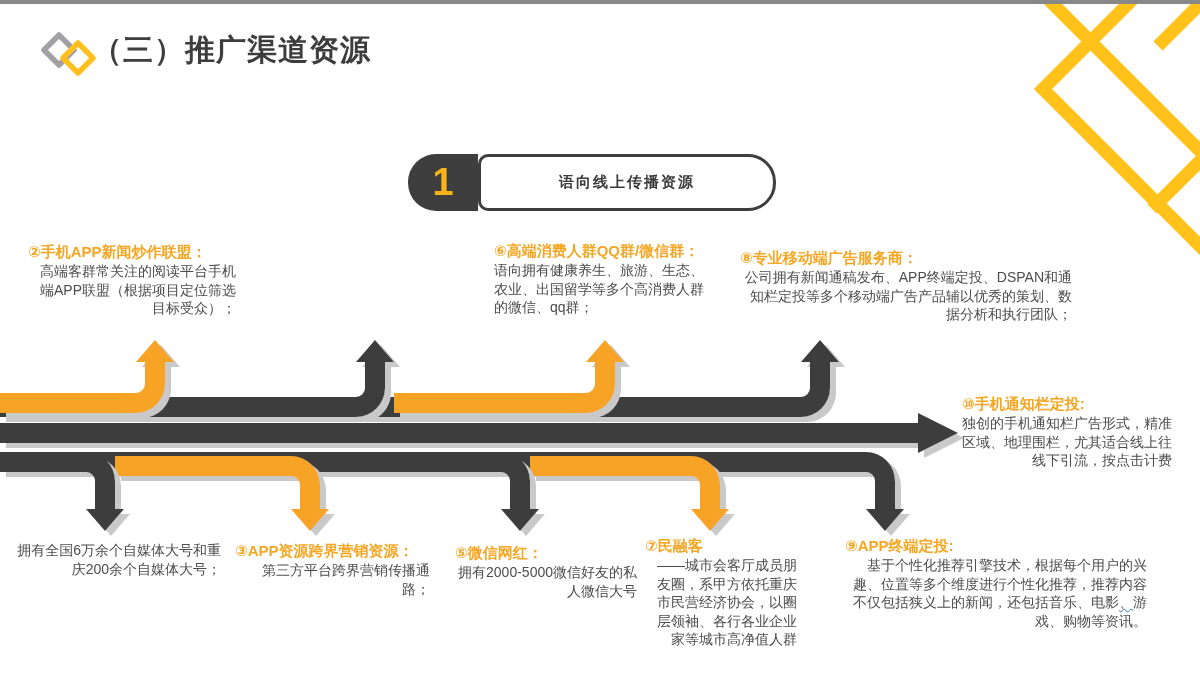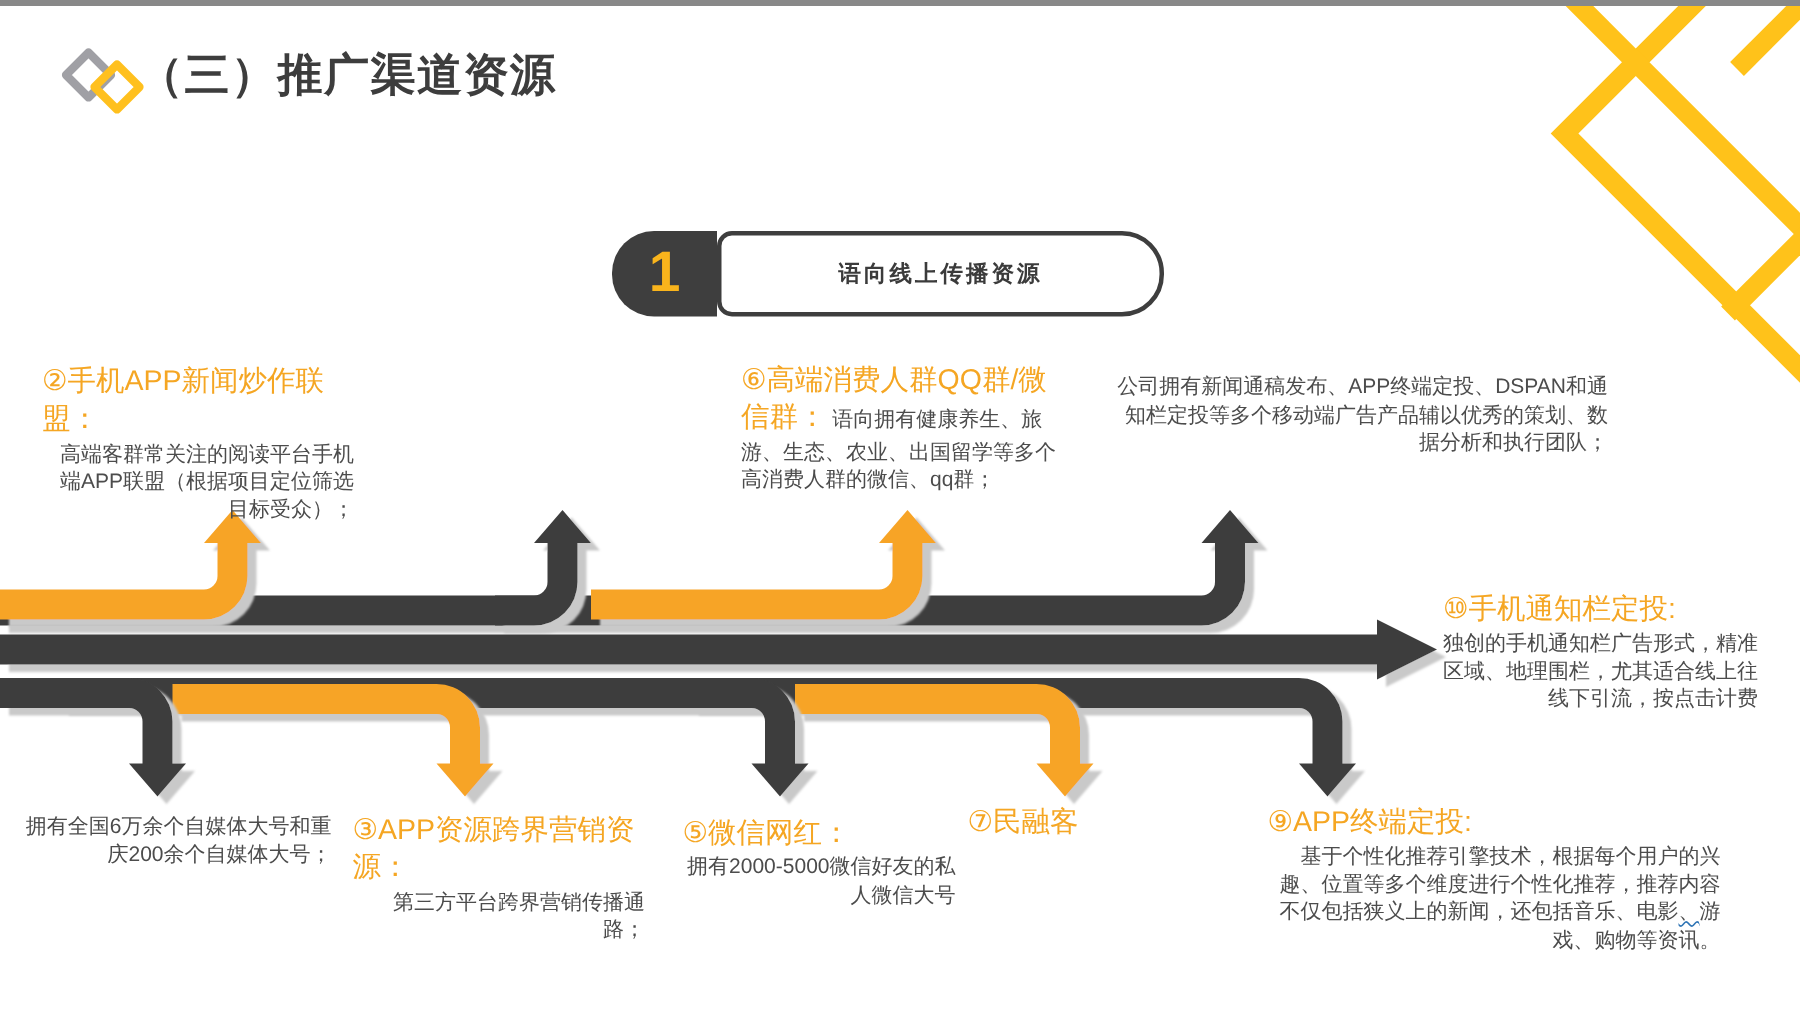--- a/index.html
+++ b/index.html
@@ -24,21 +24,21 @@
   .badge-pill{
     position:absolute;left:478px;top:150px;width:292px;height:51px;background:#fff;
     border:3px solid #3e3e3e;border-radius:10px 28px 28px 10px;
     display:flex;align-items:center;justify-content:center;
     font-size:15px;font-weight:bold;color:#3b3b3b;letter-spacing:2px;white-space:nowrap;
   }
   
   .ribbons{position:absolute;left:0;top:0;pointer-events:none;}
   
   .block{position:absolute;font-size:14px;line-height:1.33;color:#4c4c4c;}
-  .bh{display:block;font-size:19px;font-weight:normal;color:#f5a623;}
+  .bh{display:block;font-size:15px;font-weight:bold;color:#f5a623;}
   .bb{display:block;text-align:right;}
   .b6 .bh,.b6 .bb{display:inline;}
   .b1{left:16px;top:537px;width:205px}
   .b2{left:28px;top:238px;width:208px}
   .b3{left:235px;top:537px;width:195px}
   .b4{left:275px;top:261px;width:198px}
   .b5{left:455px;top:539px;width:182px}
   .b6{left:494px;top:237px;width:210px}
   .b7{left:645px;top:532px;width:152px}
   .b8{left:740px;top:244px;width:332px}
@@ -99,38 +99,40 @@
 
   <div class="block b2">
     <span class="bh">②手机APP新闻炒作联盟：</span>
     <span class="bb">高端客群常关注的阅读平台手机端APP联盟（根据项目定位筛选目标受众）；</span>
   </div>
   <div class="block b6">
     <span class="bh">⑥高端消费人群QQ群/微信群：</span>
     <span class="bb">语向拥有健康养生、旅游、生态、农业、出国留学等多个高消费人群的微信、qq群；</span>
   </div>
   <div class="block b8">
+    <span class="bh">⑧专业移动端广告服务商：</span>
     <span class="bb">公司拥有新闻通稿发布、APP终端定投、DSPAN和通知栏定投等多个移动端广告产品辅以优秀的策划、数据分析和执行团队；</span>
   </div>
   <div class="block b10">
     <span class="bh">⑩手机通知栏定投:</span>
     <span class="bb">独创的手机通知栏广告形式，精准区域、地理围栏，尤其适合线上往线下引流，按点击计费</span>
   </div>
   <div class="block b1">
     <span class="bb">拥有全国6万余个自媒体大号和重庆200余个自媒体大号；</span>
   </div>
   <div class="block b3">
     <span class="bh">③APP资源跨界营销资源：</span>
     <span class="bb">第三方平台跨界营销传播通路；</span>
   </div>
   <div class="block b5">
     <span class="bh">⑤微信网红：</span>
     <span class="bb">拥有2000-5000微信好友的私人微信大号</span>
   </div>
   <div class="block b7">
     <span class="bh">⑦民融客</span>
+    <span class="bb">——城市会客厅成员朋友圈，系甲方依托重庆市民营经济协会，以圈层领袖、各行各业企业家等城市高净值人群</span>
   </div>
   <div class="block b9">
     <span class="bh">⑨APP终端定投:</span>
     <span class="bb"><span>基于个性化推荐引擎技术，根据每个用户的兴趣、位置等多个维度进行个性化推荐，推荐内容不仅包括狭义上的新闻，还包括音乐、电影</span><span class="wavy">、</span><span>游戏、购物等资讯。</span></span>
   </div>
 
 </div>
 
 </body></html>

